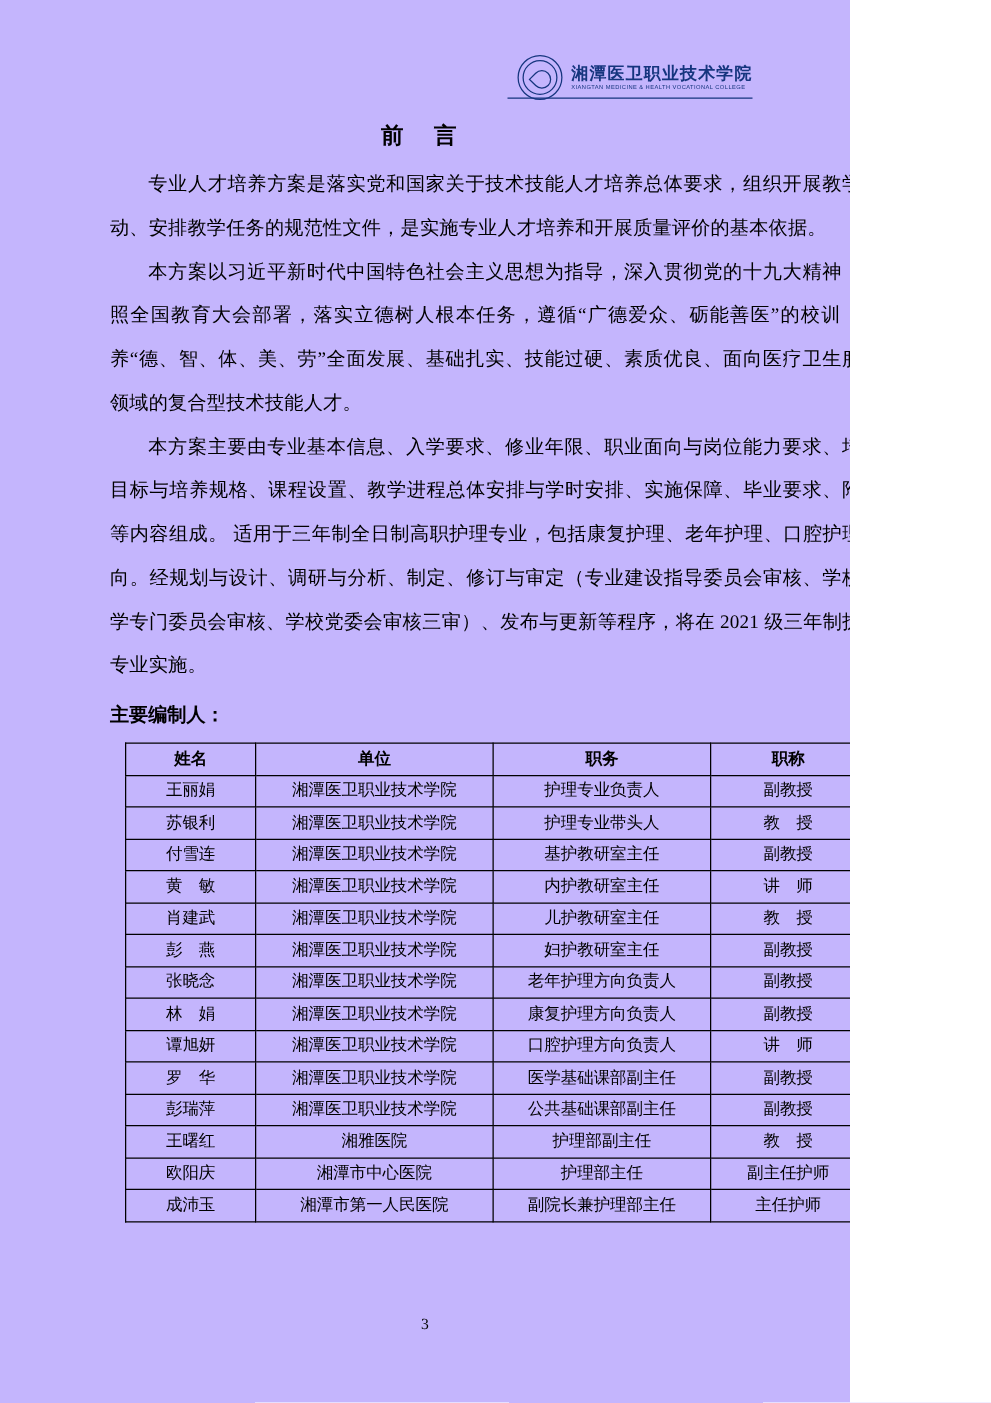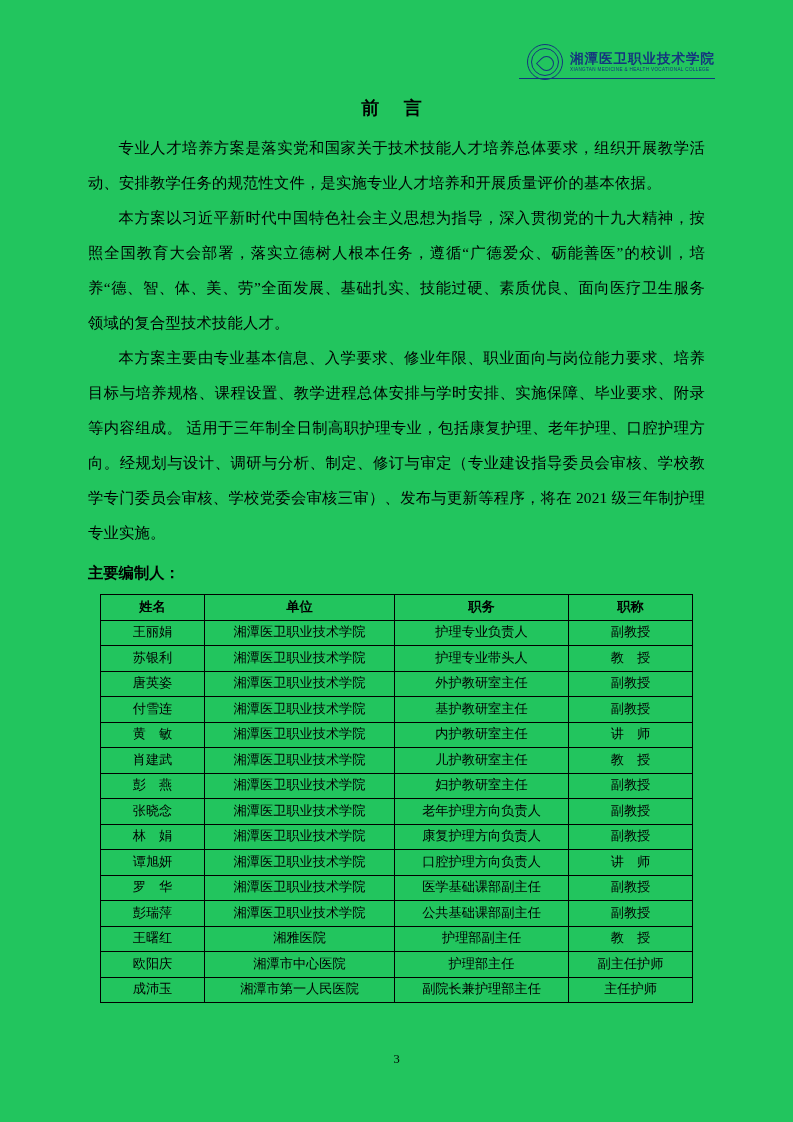--- a/index.html
+++ b/index.html
@@ -6,23 +6,23 @@
     margin: 0;
     padding: 0;
     background: #ffffff;
   }
   body {
     font-family: "Liberation Serif", "DejaVu Serif", serif;
     color: #000000;
   }
   .page {
     position: relative;
-    width: 793px;
+    width: 680px;
     height: 1122px;
-    background: #22c55e;
+    background: #c4b5fd;
     overflow: hidden;
     box-sizing: border-box;
   }
 
   
   .logo-block {
     position: absolute;
     top: 44px;
     right: 78px;
     display: flex;
@@ -213,26 +213,20 @@
             <td>护理专业负责人</td>
             <td>副教授</td>
           </tr>
           <tr>
             <td>苏银利</td>
             <td>湘潭医卫职业技术学院</td>
             <td>护理专业带头人</td>
             <td>教　授</td>
           </tr>
           <tr>
-            <td>唐英姿</td>
-            <td>湘潭医卫职业技术学院</td>
-            <td>外护教研室主任</td>
-            <td>副教授</td>
-          </tr>
-          <tr>
             <td>付雪连</td>
             <td>湘潭医卫职业技术学院</td>
             <td>基护教研室主任</td>
             <td>副教授</td>
           </tr>
           <tr>
             <td>黄　敏</td>
             <td>湘潭医卫职业技术学院</td>
             <td>内护教研室主任</td>
             <td>讲　师</td>

